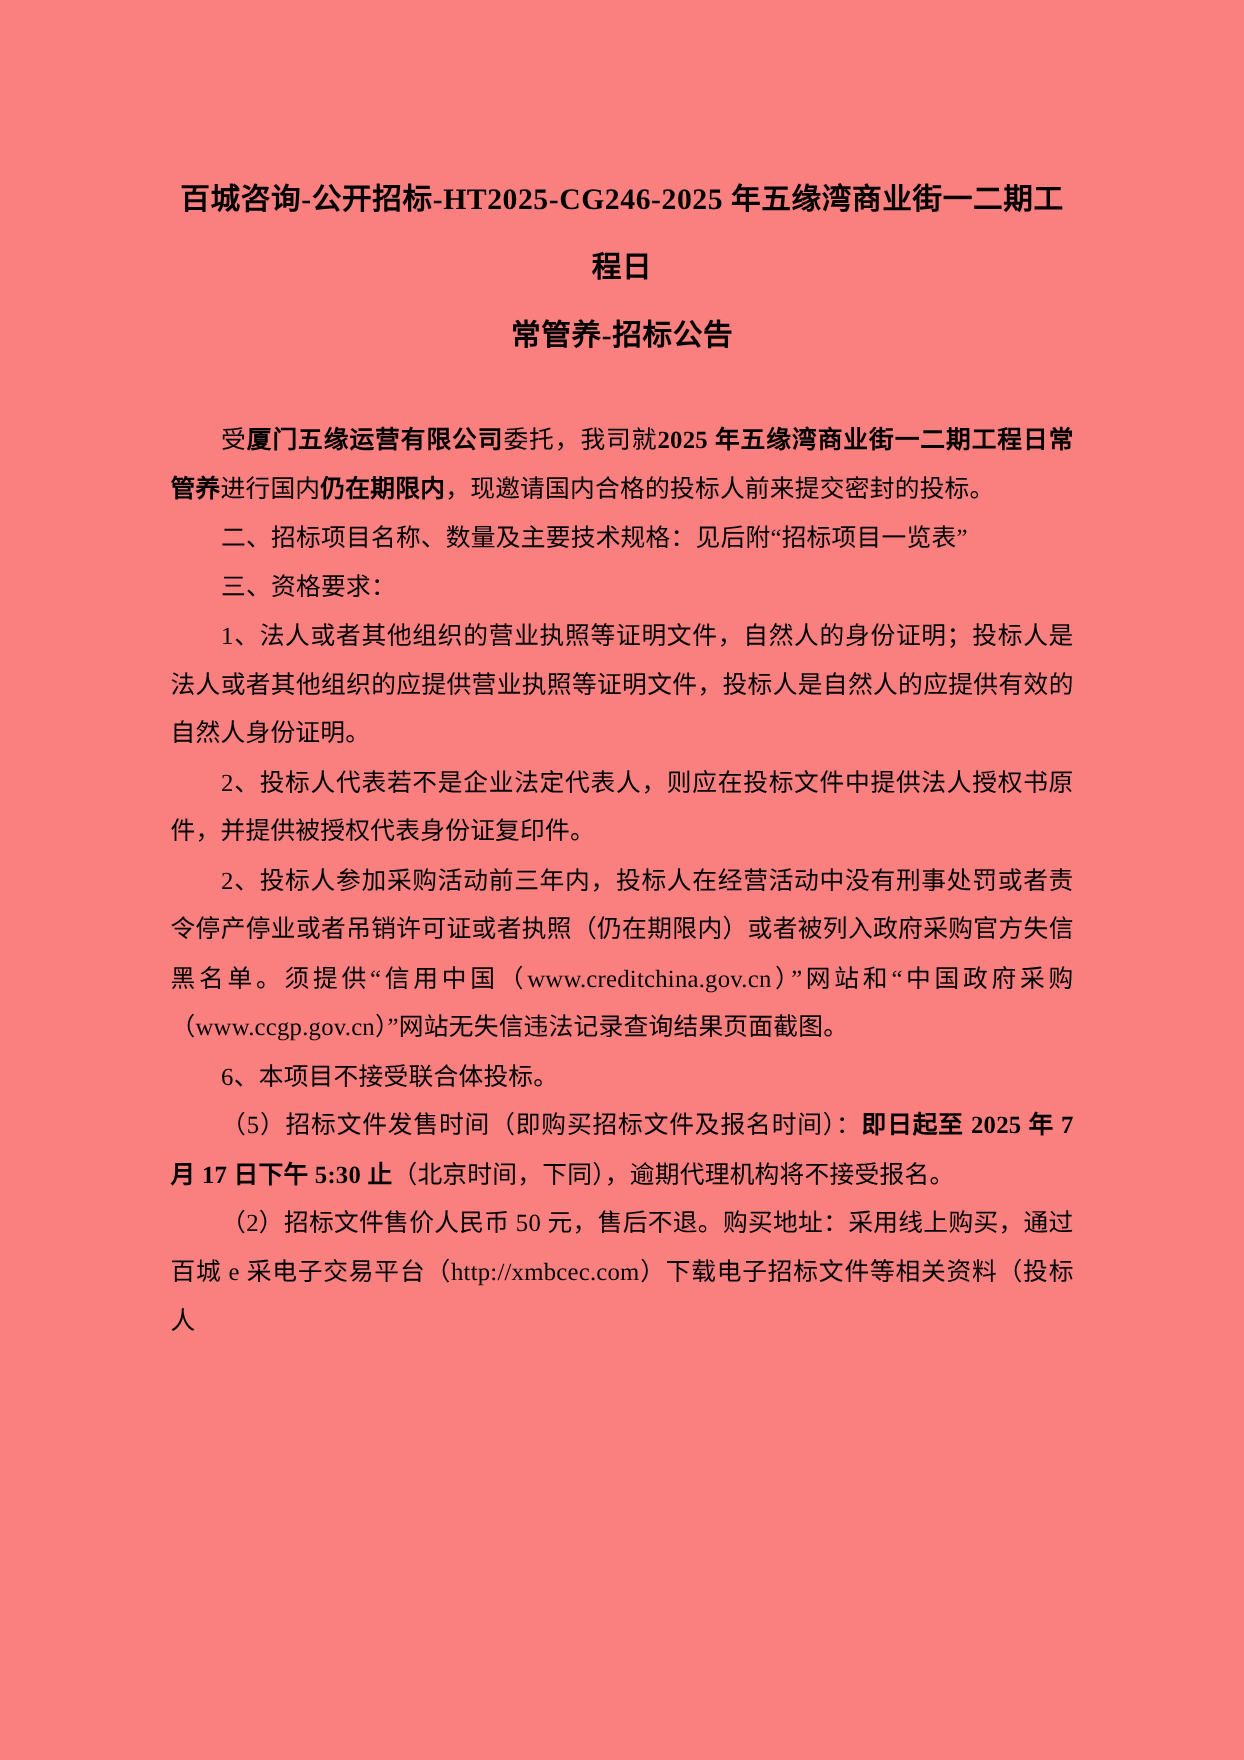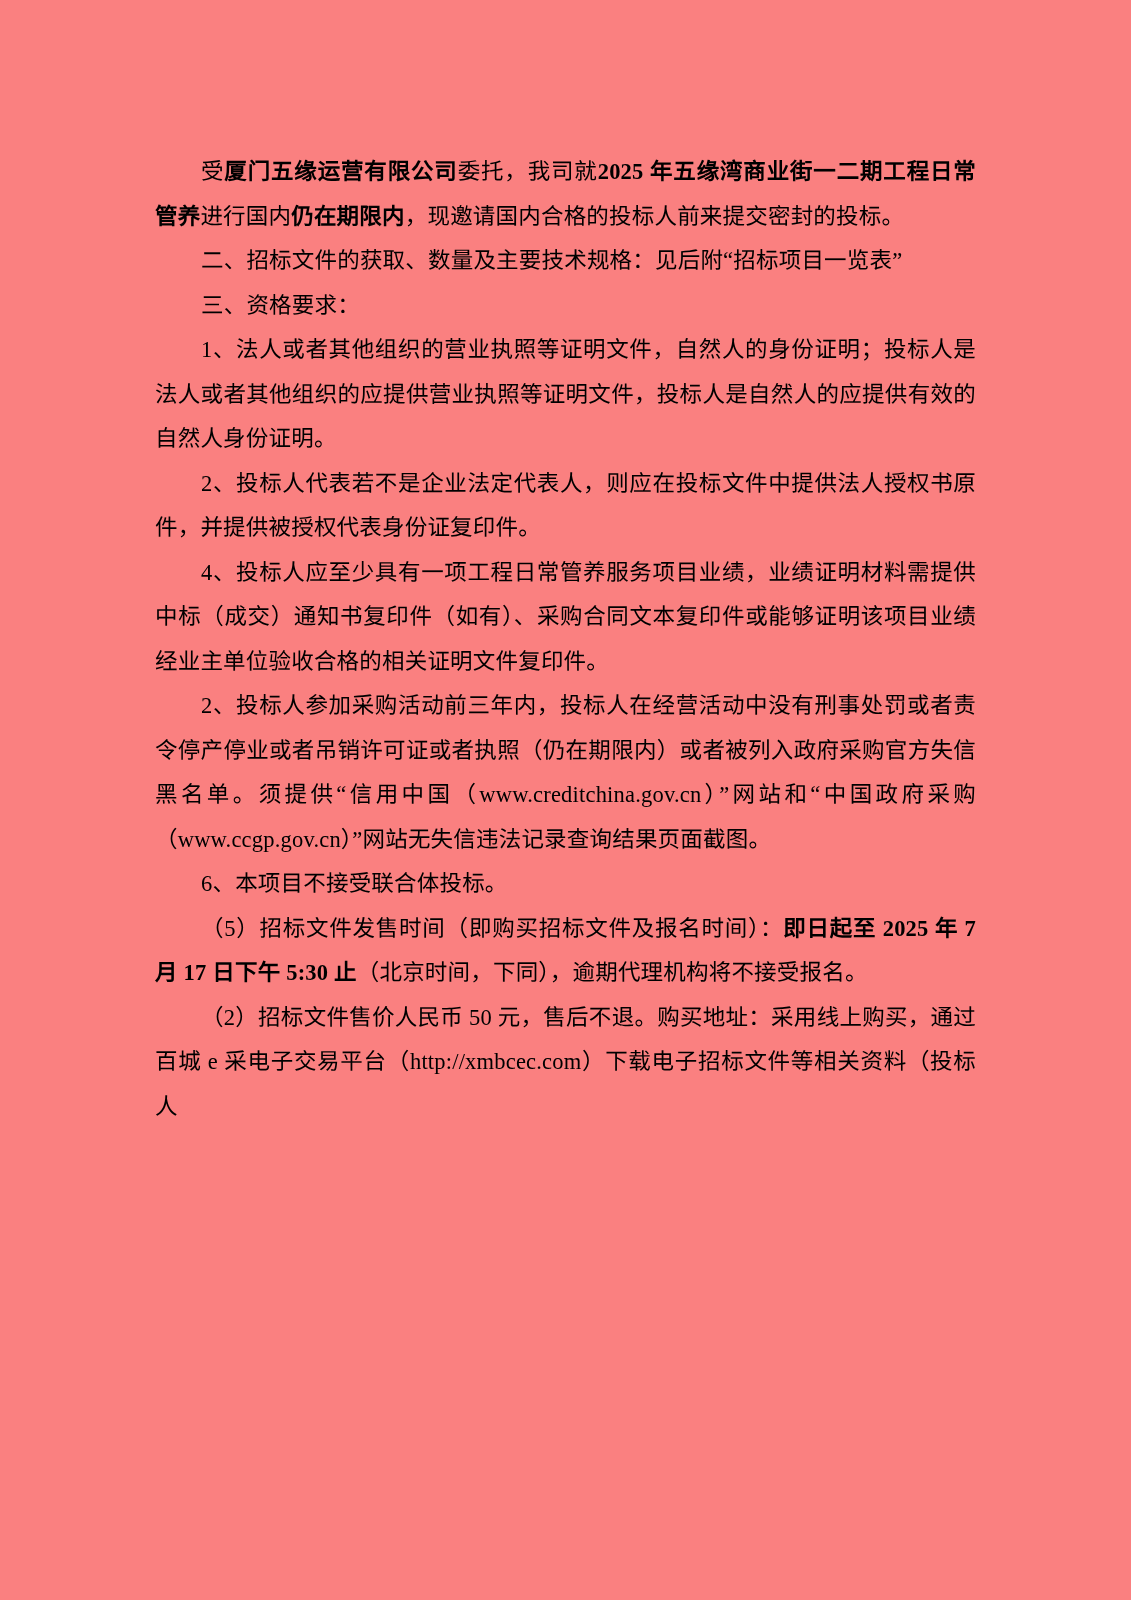--- a/index.html
+++ b/index.html
@@ -47,38 +47,42 @@
   }
   .blk {
     margin-bottom: 0;
   }
 </style>
 </head>
 <body style="background: rgb(250, 128, 128); color: rgb(0, 0, 0);">
 
 <div class="page">
 
+  <h1 class="doc-title">
+    <span>百城咨询-公开招标-HT2025-CG246-2025 年五缘湾商业街一二期工程日</span>
+    <br>
+    <span>常管养-招标公告</span>
+  </h1>
 
   <div class="body-text">
 
     <p class="para indent">
       <span>受</span><span class="b">厦门五缘运营有限公司</span><span>委托，我司就</span><span class="b">2025 年五缘湾商业街一二期工程日常管养</span><span>进行国内</span><span class="b">仍在期限内</span><span>，现邀请国内合格的投标人前来提交密封的投标。</span>
     </p>
 
 
-    <p class="para indent">二、招标文件的获取、数量及主要技术规格：见后附“招标项目一览表”</p>
+    <p class="para indent">二、招标项目名称、数量及主要技术规格：见后附“招标项目一览表”</p>
 
     <p class="para indent">三、资格要求：</p>
 
     <p class="para indent">1、法人或者其他组织的营业执照等证明文件，自然人的身份证明；投标人是法人或者其他组织的应提供营业执照等证明文件，投标人是自然人的应提供有效的自然人身份证明。</p>
 
     <p class="para indent">2、投标人代表若不是企业法定代表人，则应在投标文件中提供法人授权书原件，并提供被授权代表身份证复印件。</p>
 
 
-    <p class="para indent">4、投标人应至少具有一项工程日常管养服务项目业绩，业绩证明材料需提供中标（成交）通知书复印件（如有）、采购合同文本复印件或能够证明该项目业绩经业主单位验收合格的相关证明文件复印件。</p>
 
     <p class="para indent">2、投标人参加采购活动前三年内，投标人在经营活动中没有刑事处罚或者责令停产停业或者吊销许可证或者执照（仍在期限内）或者被列入政府采购官方失信黑名单。须提供“信用中国（www.creditchina.gov.cn）”网站和“中国政府采购（www.ccgp.gov.cn）”网站无失信违法记录查询结果页面截图。</p>
 
     <p class="para indent">6、本项目不接受联合体投标。</p>
 
 
     <p class="para indent">
       <span>（5）招标文件发售时间（即购买招标文件及报名时间）：</span><span class="b">即日起至 2025 年 7 月 17 日下午 5:30 止</span><span>（北京时间，下同），逾期代理机构将不接受报名。</span>
     </p>
 

